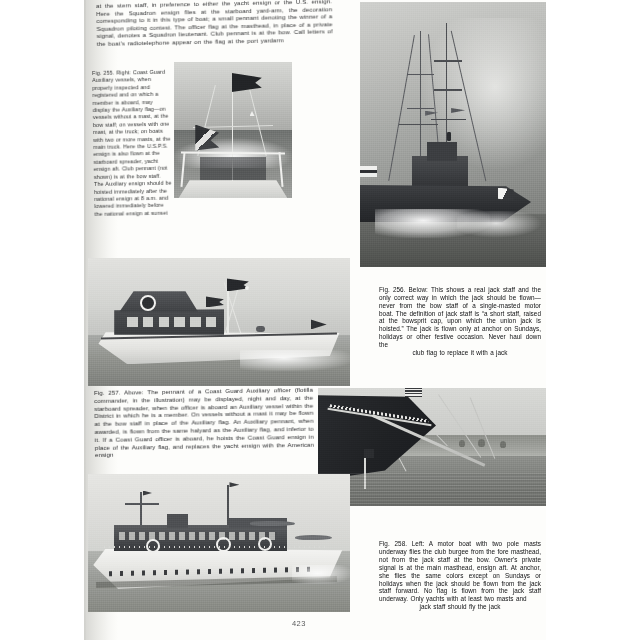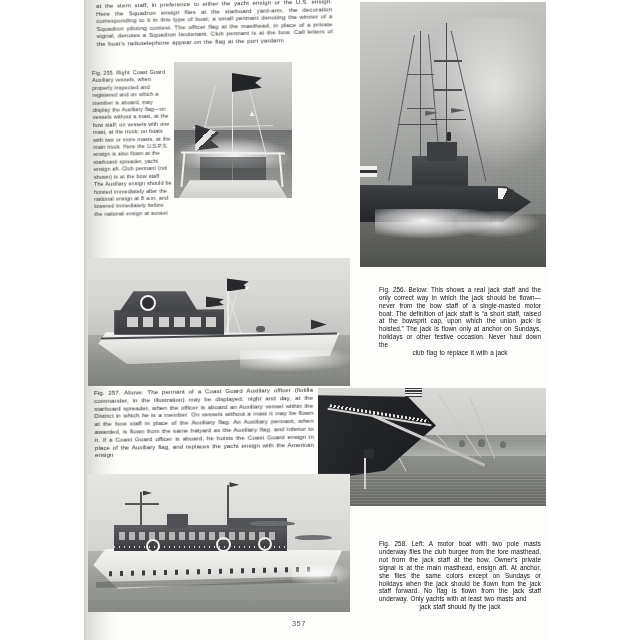--- a/index.html
+++ b/index.html
@@ -403,15 +403,15 @@
     <span class="last">club flag to replace it with a jack</span>
   </div>
 
   <div class="txt cap-257">Fig. 257. Above: The pennant of a Coast Guard Auxiliary officer (flotilla commander, in the illustration) may be displayed, night and day, at the starboard spreader, when the officer is aboard an Auxiliary vessel within the District in which he is a member. On vessels without a mast it may be flown at the bow staff in place of the Auxiliary flag. An Auxiliary pennant, when awarded, is flown from the same halyard as the Auxiliary flag, and inferior to it. If a Coast Guard officer is aboard, he hoists the Coast Guard ensign in place of the Auxiliary flag, and replaces the yacht ensign with the American ensign</div>
 
   <div class="txt cap-258">
     <span>Fig. 258. Left: A motor boat with two pole masts underway flies the club burgee from the fore masthead, not from the jack staff at the bow. Owner's private signal is at the main masthead, ensign aft. At anchor, she flies the same colors except on Sundays or holidays when the jack should be flown from the jack staff forward. No flag is flown from the jack staff underway. Only yachts with at least two masts and</span>
     <span class="last">jack staff should fly the jack</span>
   </div>
 
-  <div class="folio">357</div>
+  <div class="folio">423</div>
 
 </div>
 
 </body></html>

